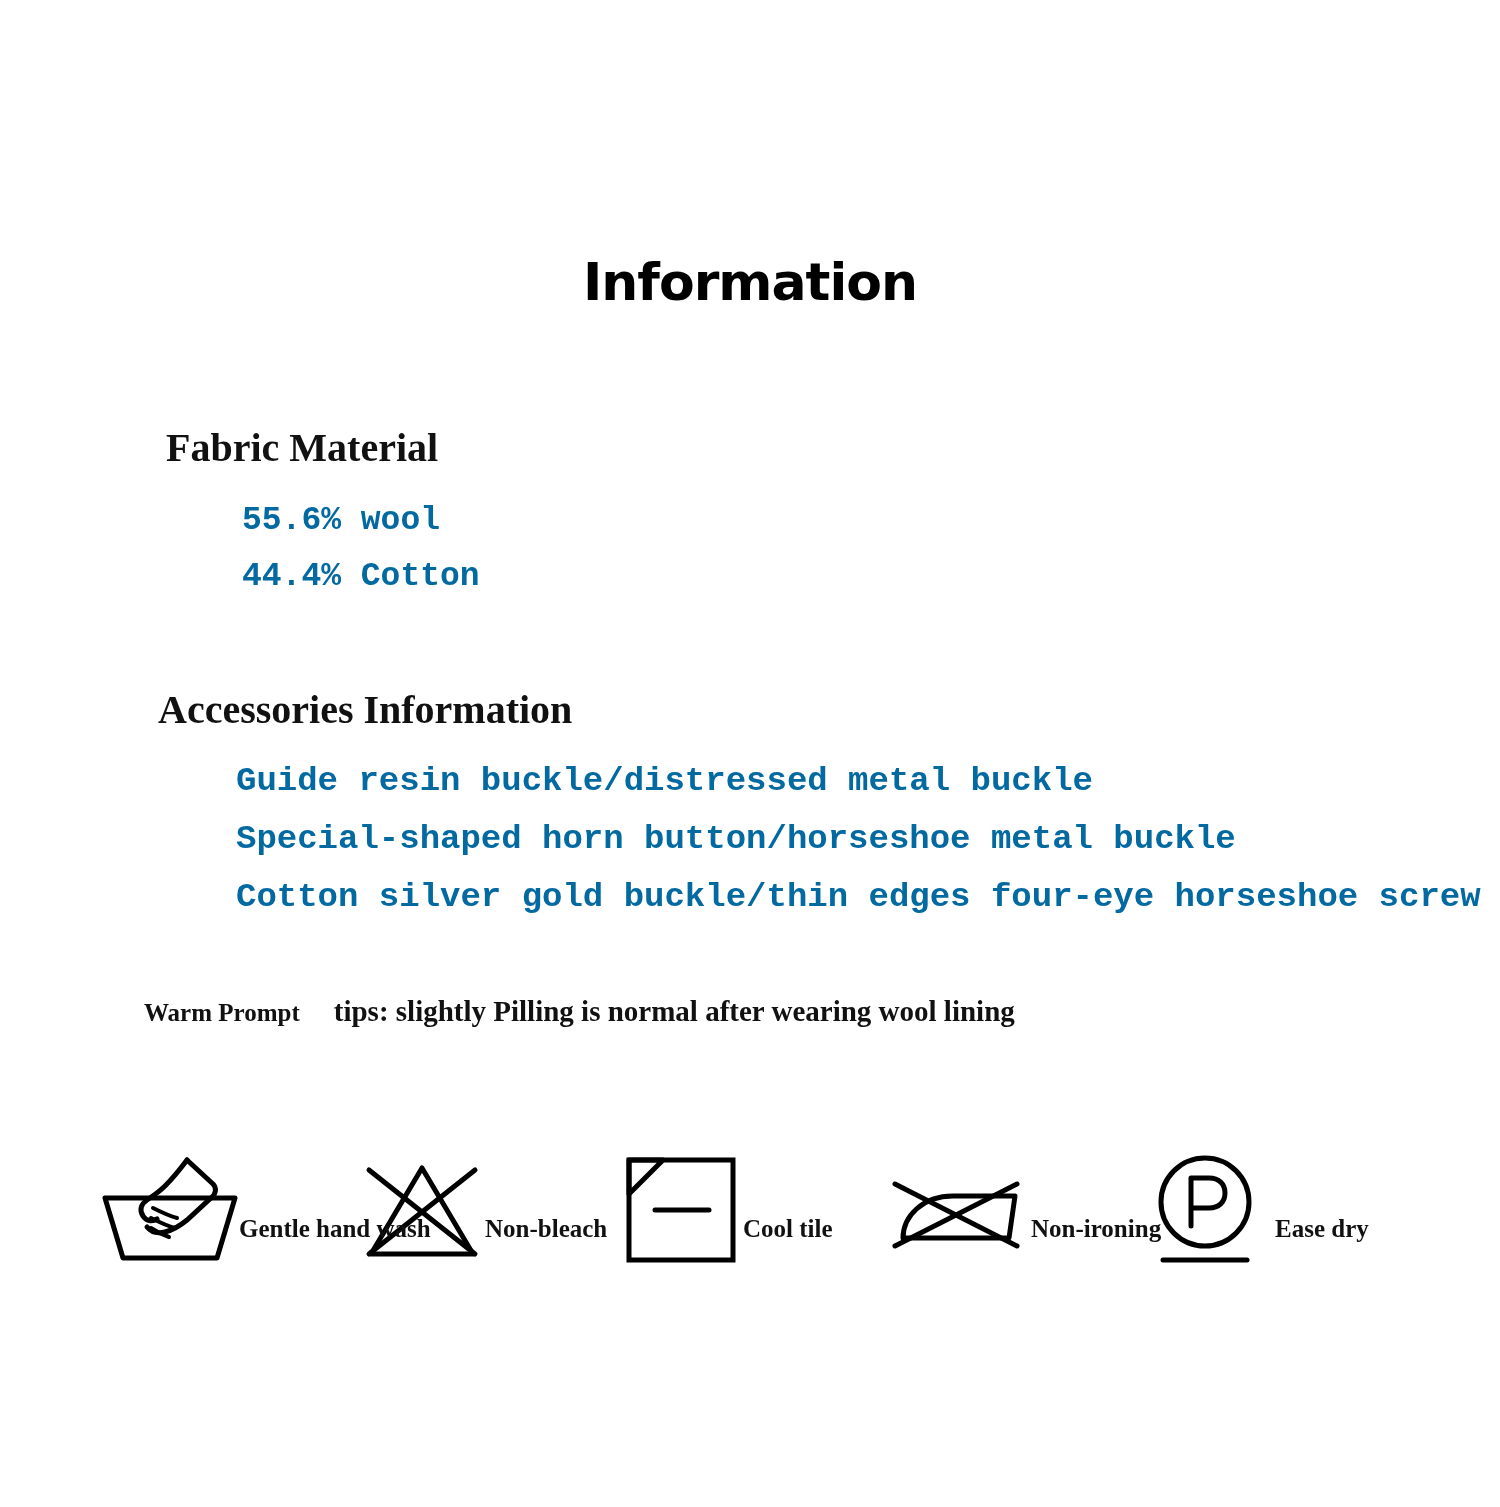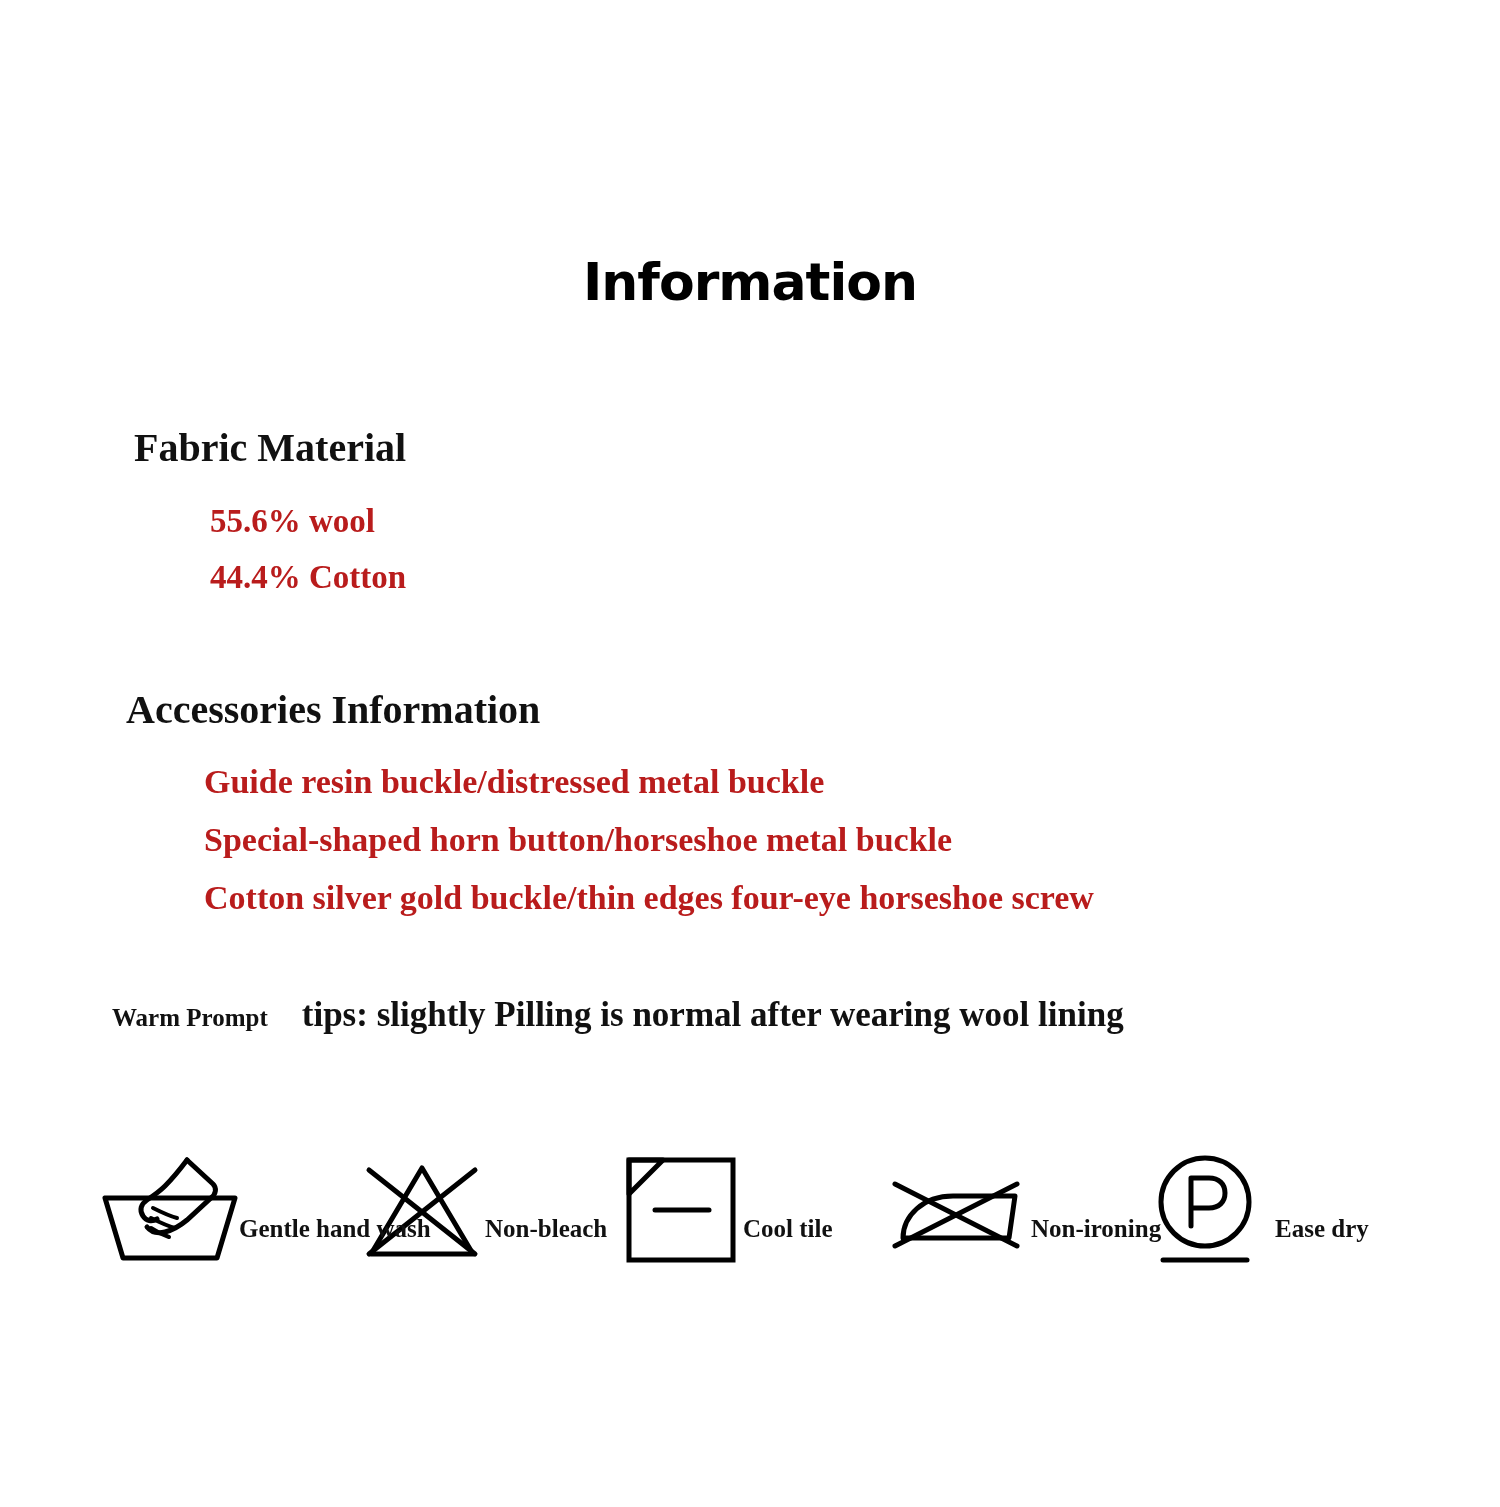--- a/index.html
+++ b/index.html
@@ -28,32 +28,33 @@
     font-family: "DejaVu Sans", sans-serif;
     font-weight: bold;
     font-size: 52px;
     letter-spacing: -1px;
     color: #000;
   }
   .section {
     position: absolute;
     left: 0;
     right: 0;
+    padding-left: 32px;
   }
   .sec-heading {
     font-family: "Liberation Serif", serif;
     font-weight: bold;
     font-size: 40px;
     color: #111;
   }
   .sec-line {
-    font-family: Liberation Serif, serif;
+    font-family: Liberation Mono, monospace;
     font-weight: bold;
     font-size: 34px;
-    color: #b91c1c;
+    color: #0369a1;
     line-height: 1.7;
     white-space: nowrap;
   }
 
   
   #fabric-section { top: 424px; }
   #fabric-section .sec-heading { margin-left: 134px; }
   #fabric-section .lines { margin-top: 22px; margin-left: 210px; }
   #fabric-section .sec-line { font-size: 33px; }
 
@@ -72,21 +73,21 @@
   .warm-label {
     font-family: "Liberation Serif", serif;
     font-weight: bold;
     font-size: 25px;
     color: #111;
     white-space: nowrap;
   }
   .warm-tip {
     font-family: "Liberation Serif", serif;
     font-weight: bold;
-    font-size: 35px;
+    font-size: 29px;
     color: #111;
     margin-left: 34px;
     white-space: nowrap;
   }
 
   
   #care-section {
     position: absolute;
     top: 1140px;
     left: 95px;

